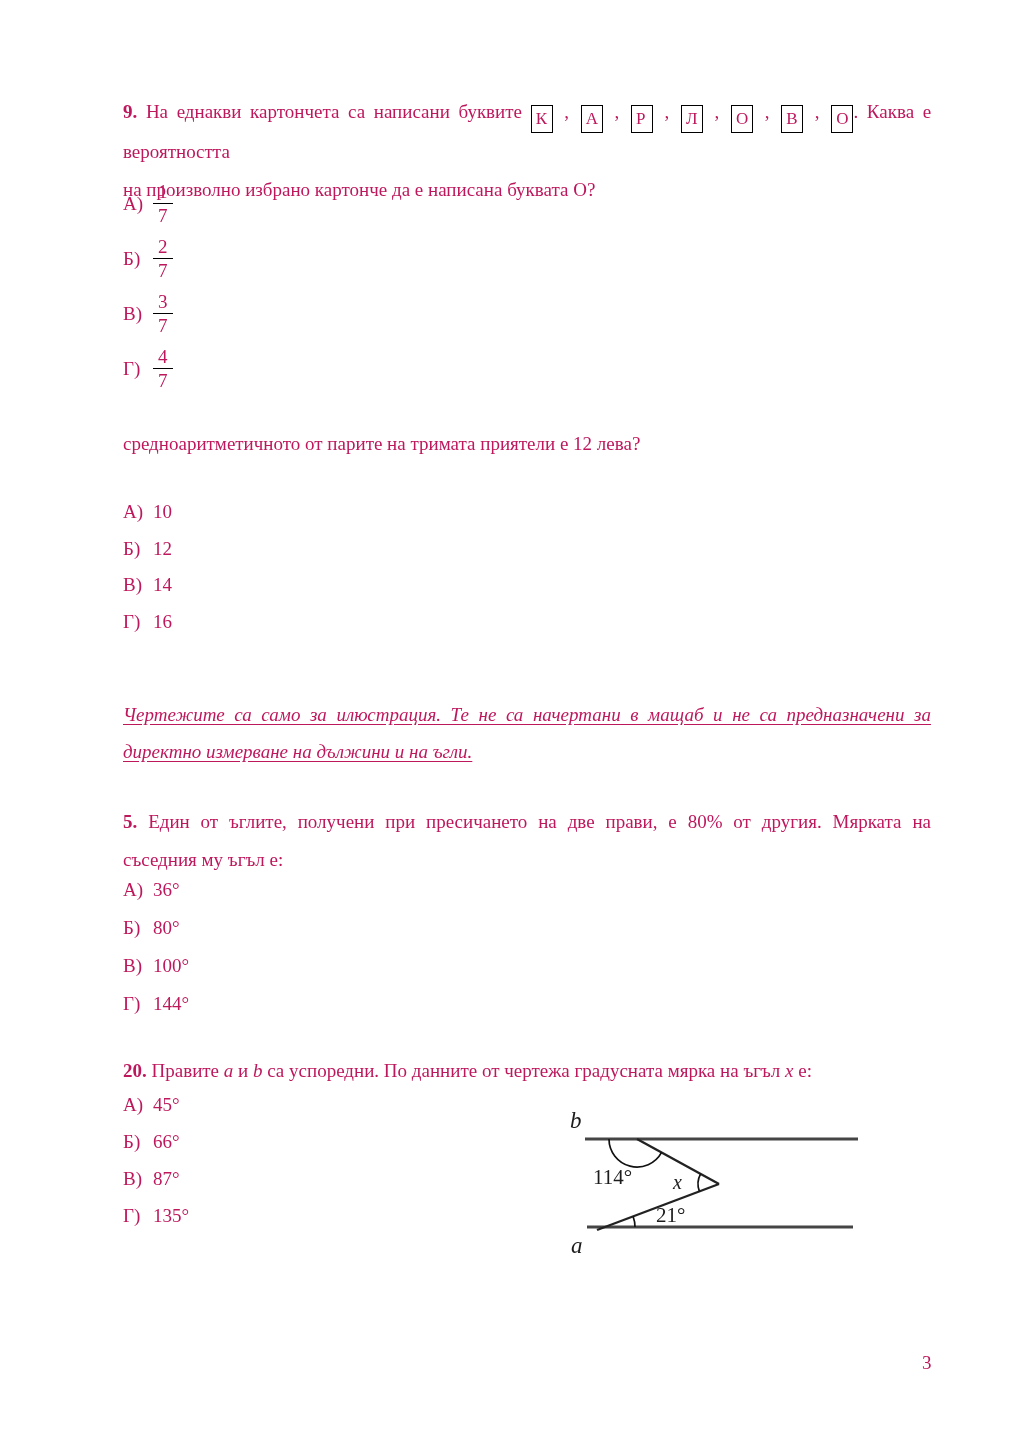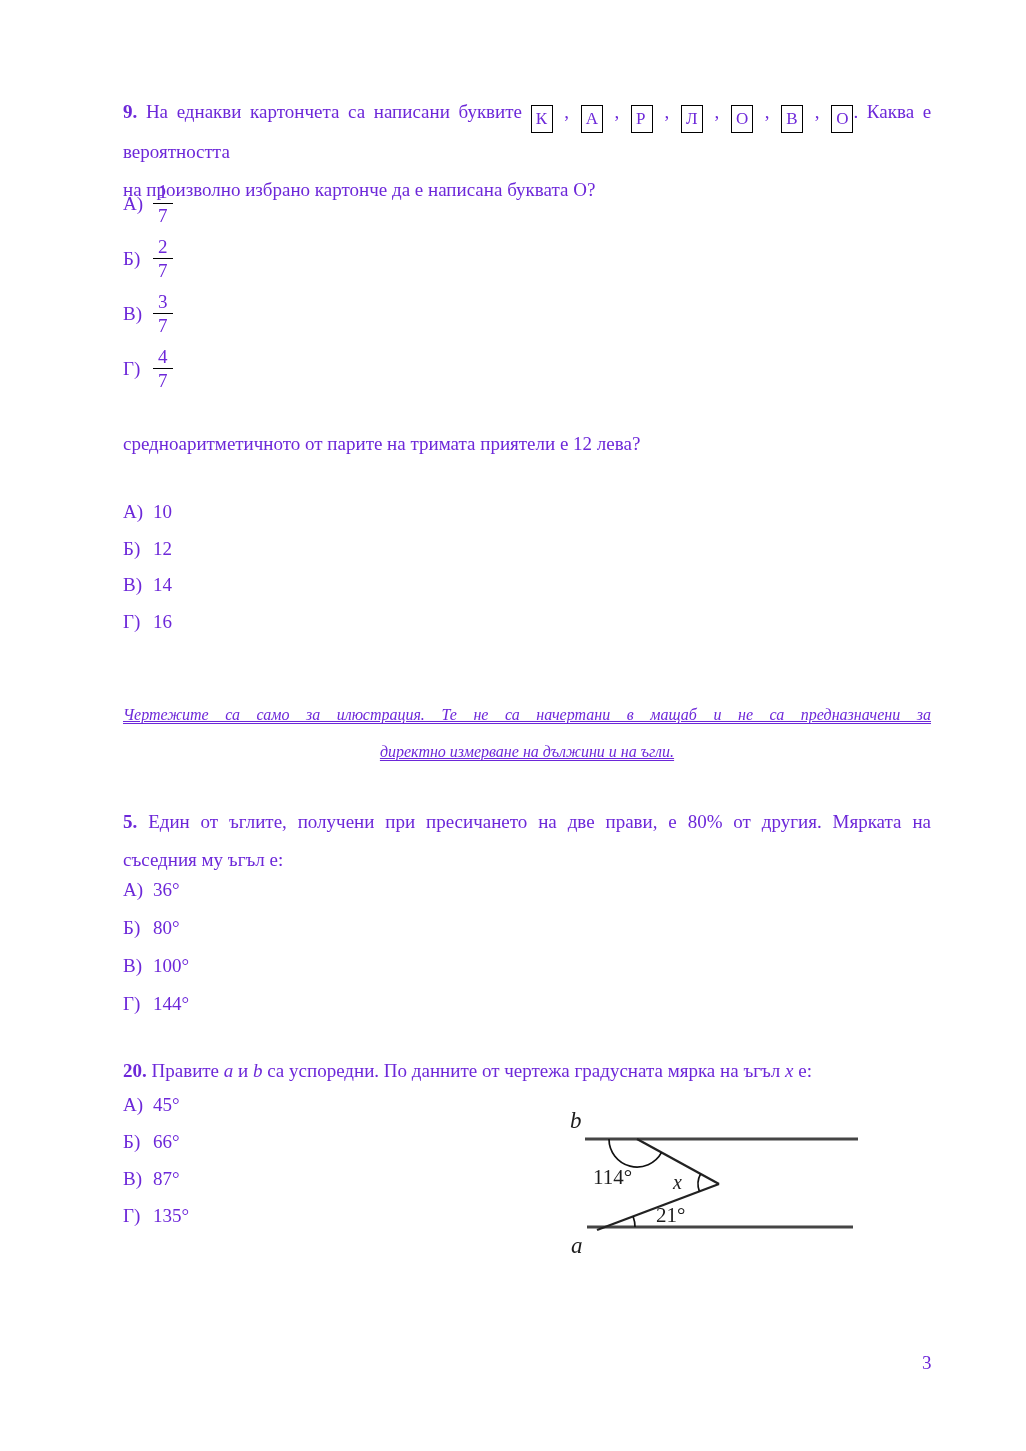--- a/index.html
+++ b/index.html
@@ -1,18 +1,18 @@
 <!DOCTYPE html>
 <html><head>
 <meta charset="utf-8">
 <style>
   html,body { margin:0; padding:0; background:#fff; }
   .page {
     position:relative; width:1026px; height:1451px; background:#ffffff;
-    overflow:hidden; color:#6d28d9;
+    overflow:hidden; color:#be185d;
     font-family:"Liberation Serif","DejaVu Serif",serif;
   }
   .abs { position:absolute; left:123px; width:808px; }
   .qline { font-size:19px; line-height:38px; white-space:nowrap; }
   .jfull { white-space:normal; text-align:justify; text-align-last:justify; }
   .qnum { font-weight:700; }
   .lbox {
     display:inline-block; border:1.6px solid #000; padding:0 4px;
     height:26px; line-height:25px; font-size:17px; vertical-align:-6px;
     text-align:center; min-width:12px;
@@ -25,24 +25,24 @@
   .frac .num { border-bottom:1.6px solid #000; padding:0 5px 1px; }
   .frac .den { padding-top:1px; }
   
   .opts { font-size:19px; }
   .opt { display:flex; }
   .opt .olabel { min-width:30px; }
   .o36 .opt { line-height:36.5px; }
   .o38 .opt { line-height:38px; }
   .o37 .opt { line-height:37px; }
   
-  .note { font-style:italic; font-size:16px; line-height:37px;text-decoration:underline; }
+  .note { font-style:italic; font-size:19px; line-height:37px; }
   .noteline { text-decoration:underline; text-underline-offset:3px; }
   .nl1 { text-align:justify; text-align-last:justify; }
-  .nl2 { text-align:center; }
+  .nl2 { }
   .var { font-style:italic; }
   
   .diagram { position:absolute; left:555px; top:1095px; }
   .dg-label { font-family:"Liberation Serif","DejaVu Serif",serif; fill:#1c1c1c; }
   .pgnum { position:absolute; left:922px; top:1352px; font-size:19px; }
 </style>
 </head>
 <body>
 
 <div class="page">

